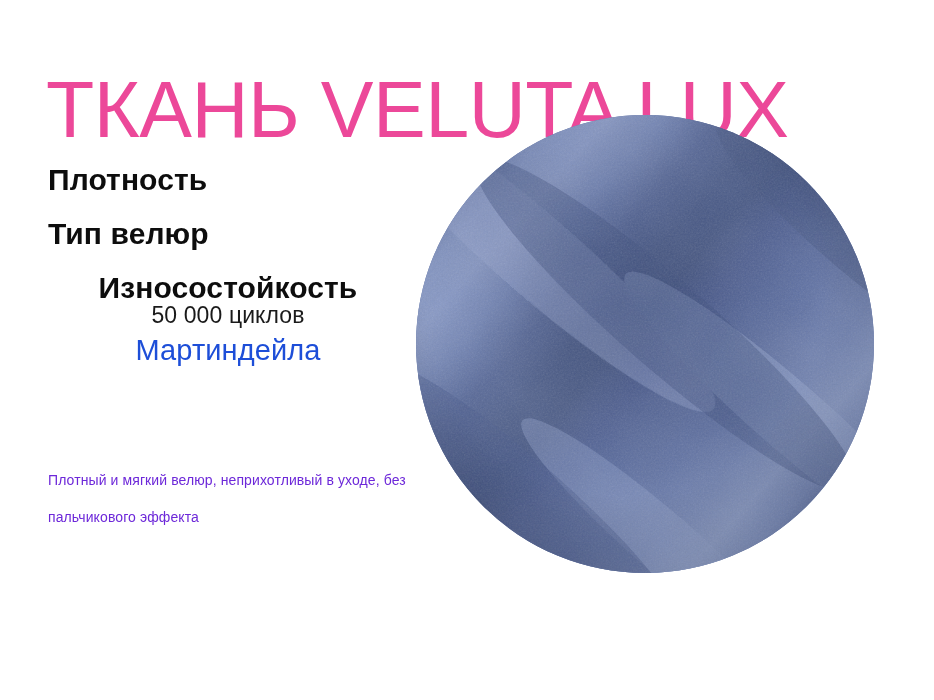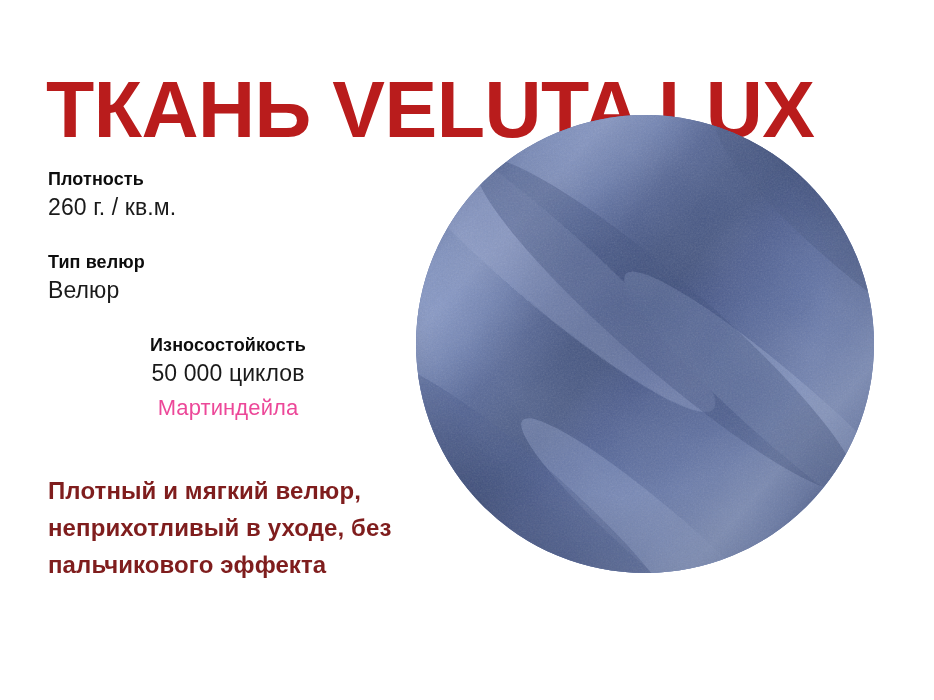--- a/index.html
+++ b/index.html
@@ -21,68 +21,68 @@
     background: #ffffff;
   }
 
   
   #page-title {
     position: absolute;
     left: 46px;
     top: 12px;
     font-size: 79px;
     line-height: 90px;
-    font-weight: 700;
+    font-weight: 400;
     letter-spacing: -0.5px;
-    color: #b91c1c;
+    color: #ec4899;
     white-space: nowrap;
   }
 
   
   #spec-list {
     position: absolute;
     left: 48px;
     top: 166px;
     width: 360px;
   }
   .spec-item { margin-bottom: 27px; }
   .spec-item:last-child { margin-bottom: 0; text-align: center; }
   .spec-label {
-    font-size: 18px;
+    font-size: 30px;
     line-height: 27px;
     font-weight: 700;
     letter-spacing: 0.1px;
     color: #0d0d0d;
   }
   .spec-value {
     font-size: 23px;
     line-height: 29px;
     font-weight: 400;
     letter-spacing: 0.1px;
     color: #1a1a1a;
   }
   .spec-value-extra {
-    font-size: 22px;
+    font-size: 29px;
     line-height: 40px;
     font-weight: 400;
     letter-spacing: 0.1px;
-    color: #ec4899;
+    color: #1d4ed8;
   }
 
   
   #description {
     position: absolute;
     left: 48px;
     top: 448px;
     width: 372px;
-    font-size: 24px;
+    font-size: 14px;
     line-height: 37px;
-    font-weight: 700;
+    font-weight: 400;
     letter-spacing: 0.1px;
-    color: #7f1d1d;
+    color: #6d28d9;
   }
 
   
   #fabric-swatch {
     position: absolute;
     left: 416px;
     top: 115px;
     width: 458px;
     height: 458px;
     border-radius: 50%;
@@ -95,26 +95,24 @@
 <body>
 
 <div id="page">
 
   <h1 id="page-title">ТКАНЬ VELUTA LUX</h1>
 
   <div id="spec-list">
 
     <div class="spec-item">
       <div class="spec-label">Плотность</div>
-      <div class="spec-value">260 г. / кв.м.</div>
     </div>
 
     <div class="spec-item">
       <div class="spec-label">Тип велюр</div>
-      <div class="spec-value">Велюр</div>
     </div>
 
     <div class="spec-item">
       <div class="spec-label">Износостойкость</div>
       <div class="spec-value">50 000 циклов</div>
       <div class="spec-value-extra">Мартиндейла</div>
     </div>
 
   </div>
 

